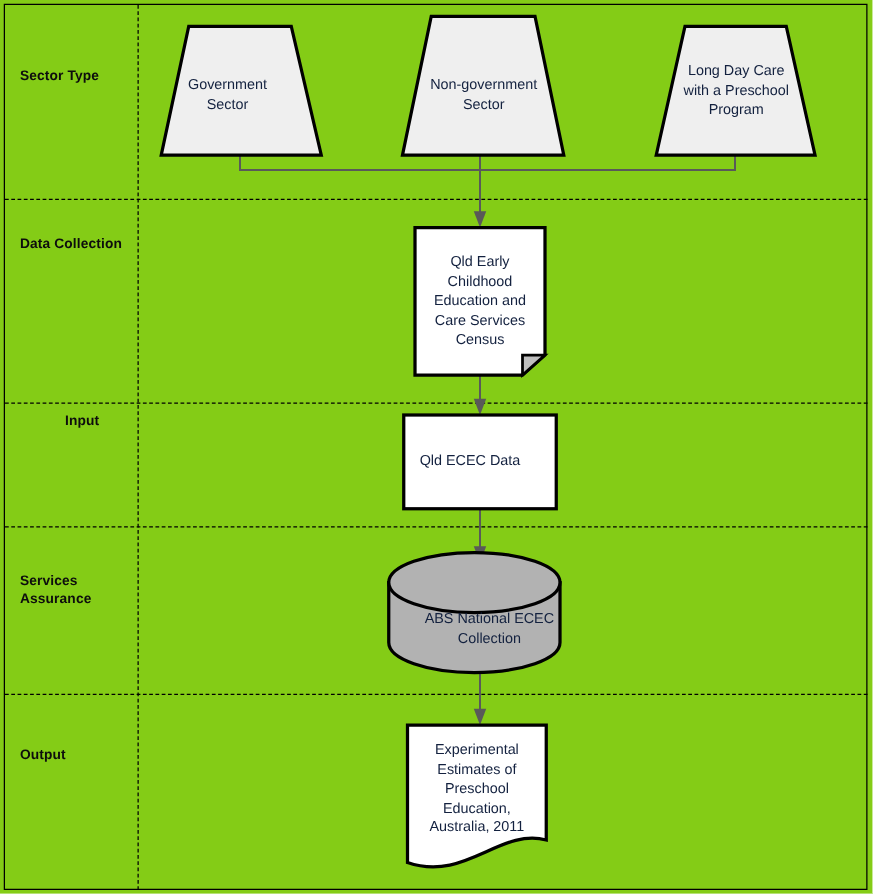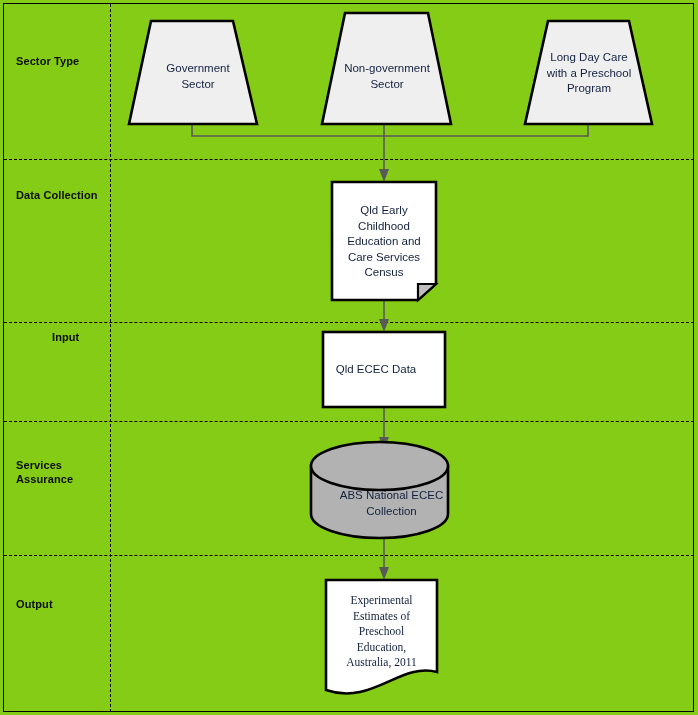--- a/index.html
+++ b/index.html
@@ -122,40 +122,40 @@
     <rect x="323" y="332" width="122" height="75" fill="#ffffff" stroke="#000000" stroke-width="2.6"></rect>
 
     <g>
       <path d="M 311 466 L 311 514 A 68.5 24 0 0 0 448 514 L 448 466 Z" fill="#b2b2b2" stroke="#000000" stroke-width="2.6"></path>
       <ellipse cx="379.5" cy="466" rx="68.5" ry="24" fill="#b2b2b2" stroke="#000000" stroke-width="2.6"></ellipse>
     </g>
 
     <path d="M 326 580 L 437 580 L 437 672 C 400 662 372 706 326 690 Z" fill="#ffffff" stroke="#000000" stroke-width="2.6"></path>
   </svg>
 
-  <div class="shape-text" style="left:134px; top:61px; width:128px; white-space:pre-line;">Government
+  <div class="shape-text" style="left:118px; top:61px; width:128px; white-space:pre-line;">Government
 Sector</div>
 
   <div class="shape-text" style="left:322px; top:61px; width:130px; white-space:pre-line;">Non-government
 Sector</div>
 
   <div class="shape-text" style="left:332px; top:203px; width:104px; white-space:pre-line;">Qld Early
 Childhood
 Education and
 Care Services
 Census</div>
 
   <div class="shape-text" style="left:526px; top:50px; width:126px; white-space:pre-line;">Long Day Care
 with a Preschool
 Program</div>
 
   <div class="shape-text" style="left:323px; top:362px; width:106px;">Qld ECEC Data</div>
 
   <div class="shape-text" style="left:311px; top:488px; width:137px; white-space:pre-line;margin-left:12px;">ABS National ECEC
 Collection</div>
 
-  <div class="shape-text" style="left:326px; top:593px; width:111px; white-space:pre-line;font-family:Liberation Serif, serif;">Experimental
+  <div class="shape-text" style="left:326px; top:593px; width:111px; white-space:pre-line;">Experimental
 Estimates of
 Preschool
 Education,
 Australia, 2011</div>
 
 </div>
 
 </body></html>

